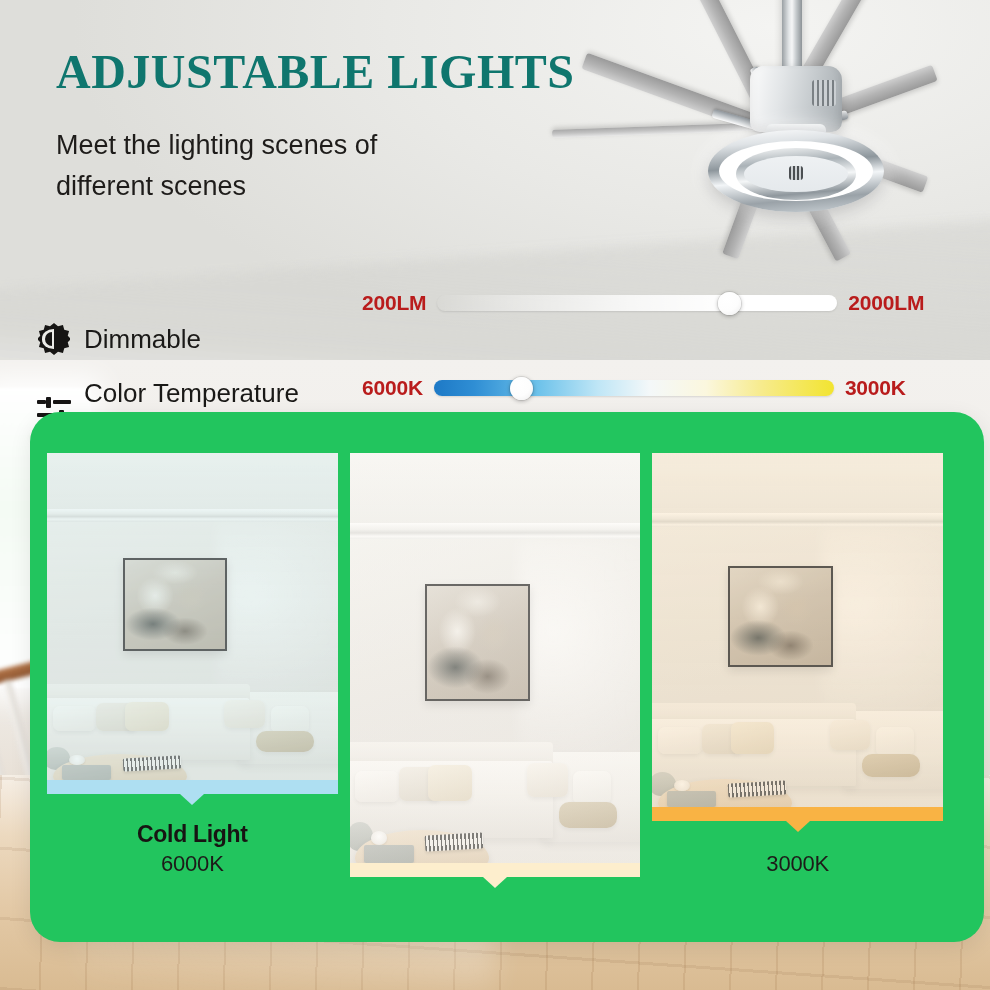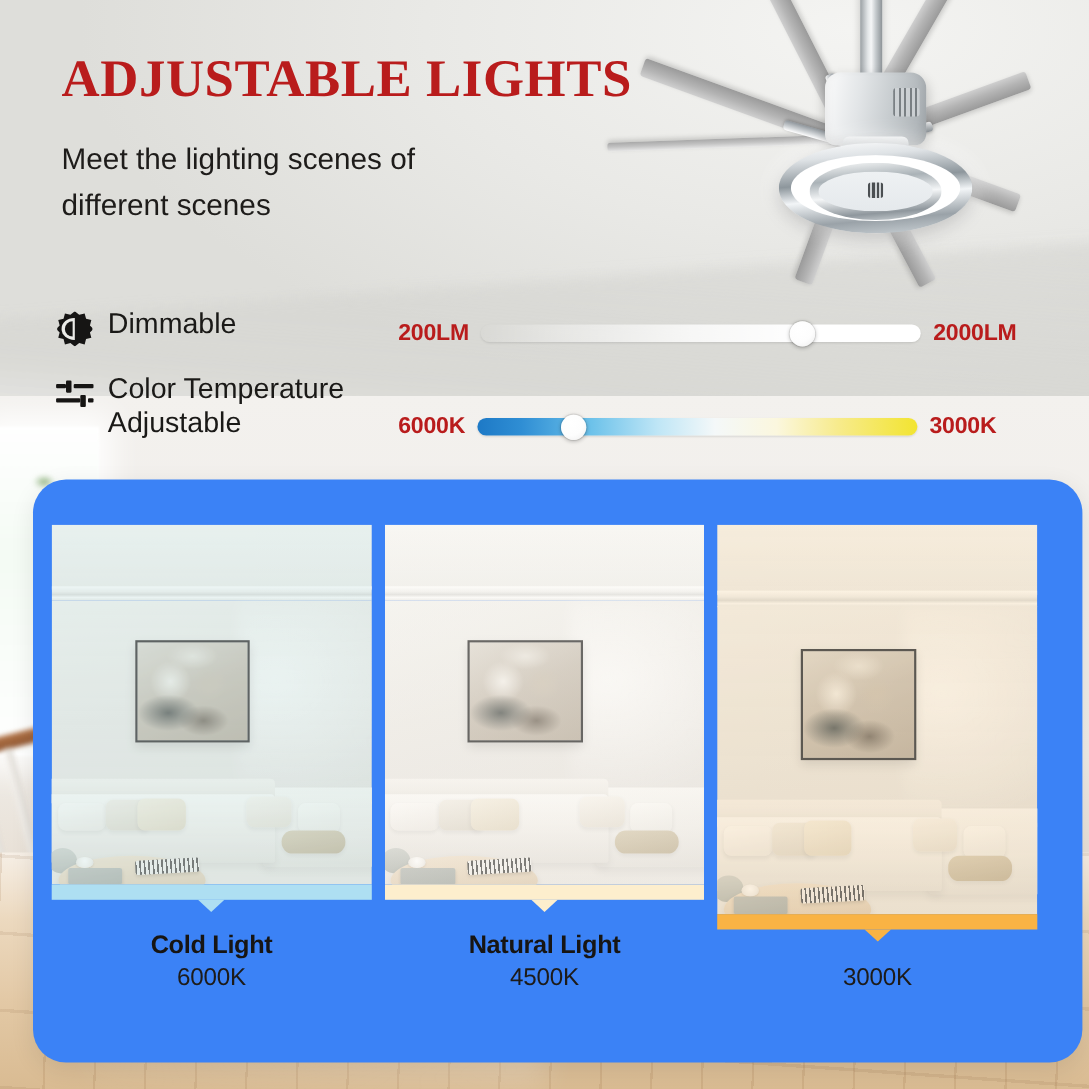--- a/index.html
+++ b/index.html
@@ -173,36 +173,37 @@
     filter:blur(8px);
   }
 
   
   .title {
     position:absolute; left:56px; top:44px;
     font-family:"Liberation Serif", serif;
     font-weight:bold;
     font-size:48px;
     letter-spacing:.5px;
-    color:#b91c1c;
+    color:#0f766e;
     white-space:nowrap;
   }
   .subtitle {
     position:absolute; left:56px; top:125px;
     width:420px;
     font-size:27px;
     line-height:41px;
     color:#1e1c1a;
   }
 
   
   .feature {
     position:absolute;
-    display:flex; align-items:flex-start;
-    left:48px;
+    display:flex; align-items:center;
+    left:34px;
+    margin-top:40px;
   }
   .feature-icon {
     width:40px; height:40px; flex:0 0 40px;
     position:relative;
   }
   .feature-label {
     margin-left:10px;
     font-size:26px;
     line-height:31px;
     color:#1a1917;
@@ -272,23 +273,23 @@
   .thumb {
     position:absolute; top:50%;
     width:23px; height:23px; margin-top:-11.5px; margin-left:-11.5px;
     border-radius:50%;
     background:radial-gradient(circle at 38% 32%, #ffffff 0%, #fdfdfd 55%, #ededed 100%);
     box-shadow:0 1px 4px rgba(0,0,0,.30), 0 0 0 1px rgba(0,0,0,.07);
   }
 
   
   .card {
-    position:absolute; left:30px; top:436px;
+    position:absolute; left:30px; top:412px;
     width:954px; height:530px;
-    background:#3b82f6;
+    background:#22c55e;
     border-radius:30px;
     box-shadow:0 6px 22px rgba(0,0,0,.09);
   }
   .panels {
     position:absolute; left:17px; top:41px;
     width:896px; height:424px;
     display:flex; gap:12px;
   }
   .panel {
     position:relative;
@@ -565,24 +566,20 @@
           <div class="sc-vase"></div>
           <div class="sc-table"></div>
           <div class="sc-cup"></div>
           <div class="sc-book"></div>
           <div class="sc-mag"></div>
           <div class="tint tint-nat"></div>
         </div>
         <div class="colorbar" id="bar1" style="background: rgb(253, 238, 205);">
           <div class="arrow" id="arr1" style="border-top: 11px solid rgb(253, 238, 205);"></div>
         </div>
-        <div class="caption">
-          <div class="cap-name">Natural Light</div>
-          <div class="cap-k">4500K</div>
-        </div>
       </div>
 
       <div class="panel">
         <div class="scene">
           <div class="sc-ceiling"></div>
           <div class="sc-molding"></div>
           <div class="sc-wall"></div>
           <div class="sc-wall-glow"></div>
           <div class="sc-art"></div>
           <div class="sc-floorline"></div>

